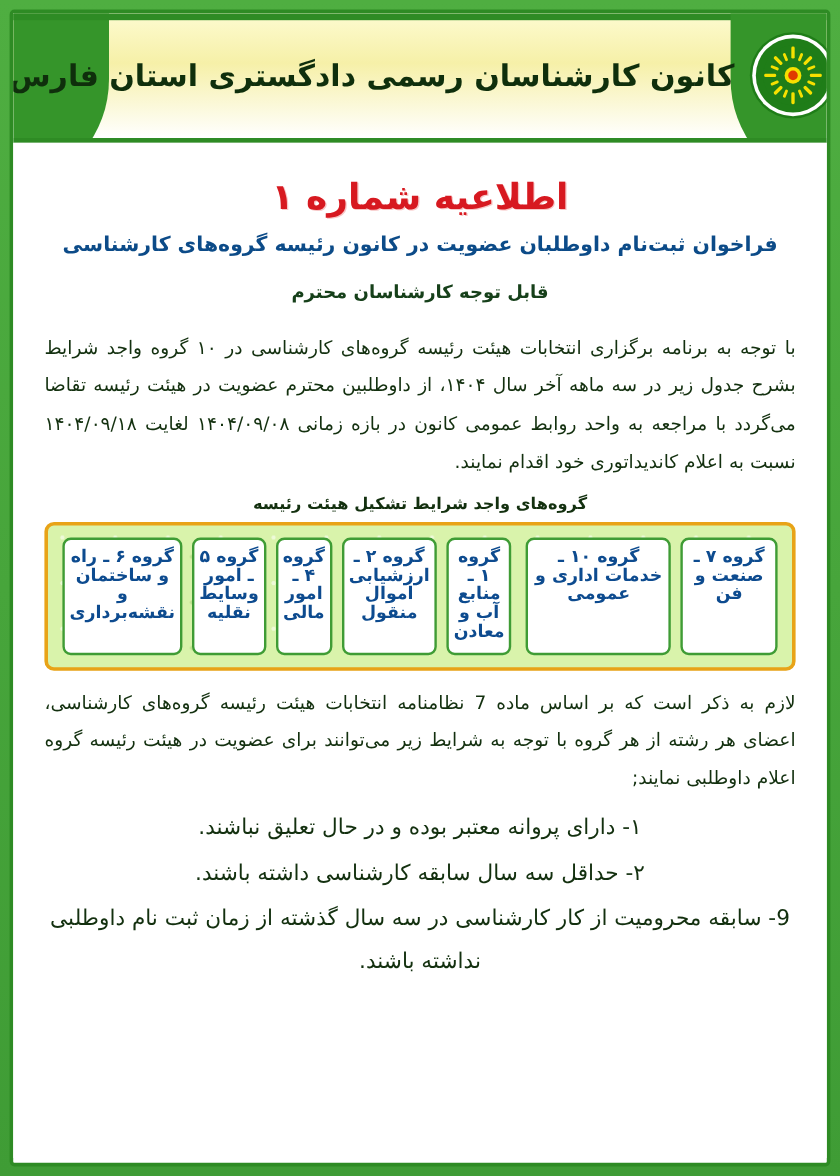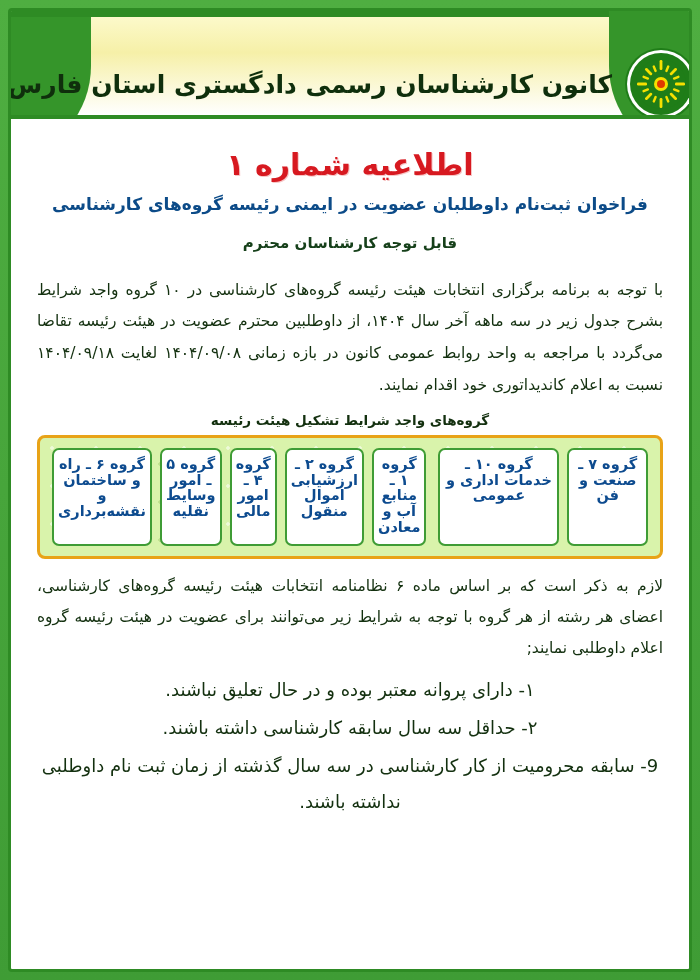--- a/index.html
+++ b/index.html
@@ -36,21 +36,21 @@
   }
 
   
   .header {
     position: relative;
     height: 108px;
     box-sizing: border-box;
     background: linear-gradient(180deg, #fdfbd0 0%, #f6f0a8 40%, #ffffff 100%);
     border-bottom: 4px solid #2e8b24;
     display: flex;
-    align-items: flex-end;
+    align-items: center;
     justify-content: center;
     overflow: hidden;
   }
   .header::before,
   .header::after {
     content: "";
     position: absolute;
     top: -30px;
     width: 150px;
     height: 170px;
@@ -246,21 +246,21 @@
           </svg>
         </div>
         <div class="header-title">کانون کارشناسان رسمی دادگستری استان فارس</div>
       </div>
     </div>
 
     <div class="body-wrap">
 
       <div class="notice-title">اطلاعیه شماره ۱</div>
 
-      <div class="subtitle">فراخوان ثبت‌نام داوطلبان عضویت در ایمنی رئیسه گروه‌های کارشناسی</div>
+      <div class="subtitle">فراخوان ثبت‌نام داوطلبان عضویت در کانون رئیسه گروه‌های کارشناسی</div>
 
       <div class="attn">قابل توجه کارشناسان محترم</div>
 
       <div class="para">با توجه به برنامه برگزاری انتخابات هیئت رئیسه گروه‌های کارشناسی در ۱۰ گروه واجد شرایط بشرح جدول زیر در سه ماهه آخر سال ۱۴۰۴، از داوطلبین محترم عضویت در هیئت رئیسه تقاضا می‌گردد با مراجعه به واحد روابط عمومی کانون در بازه زمانی ۱۴۰۴/۰۹/۰۸ لغایت ۱۴۰۴/۰۹/۱۸ نسبت به اعلام کاندیداتوری خود اقدام نمایند.</div>
 
       <div class="groups-caption">گروه‌های واجد شرایط تشکیل هیئت رئیسه</div>
 
       <div class="groups-box">
         <div class="groups-col">
           <div class="group-item">گروه ۷ ـ صنعت و فن</div>
@@ -268,21 +268,21 @@
         </div>
         <div class="groups-col">
           <div class="group-item">گروه ۱ ـ منابع آب و معادن</div>
           <div class="group-item">گروه ۲ ـ ارزشیابی اموال منقول</div>
           <div class="group-item">گروه ۴ ـ امور مالی</div>
           <div class="group-item">گروه ۵ ـ امور وسایط نقلیه</div>
           <div class="group-item">گروه ۶ ـ راه و ساختمان و نقشه‌برداری</div>
         </div>
       </div>
 
-      <div class="note-para">لازم به ذکر است که بر اساس ماده ۶ نظامنامه انتخابات هیئت رئیسه گروه‌های کارشناسی، اعضای هر رشته از هر گروه با توجه به شرایط زیر می‌توانند برای عضویت در هیئت رئیسه گروه اعلام داوطلبی نمایند;</div>
+      <div class="note-para">لازم به ذکر است که بر اساس ماده 7 نظامنامه انتخابات هیئت رئیسه گروه‌های کارشناسی، اعضای هر رشته از هر گروه با توجه به شرایط زیر می‌توانند برای عضویت در هیئت رئیسه گروه اعلام داوطلبی نمایند;</div>
 
       <ul class="cond-list">
         <li>۱- دارای پروانه معتبر بوده و در حال تعلیق نباشند.</li>
         <li>۲- حداقل سه سال سابقه کارشناسی داشته باشند.</li>
         <li>9- سابقه محرومیت از کار کارشناسی در سه سال گذشته از زمان ثبت نام داوطلبی نداشته باشند.</li>
       </ul>
 
     </div>
   </div>
 </div>

